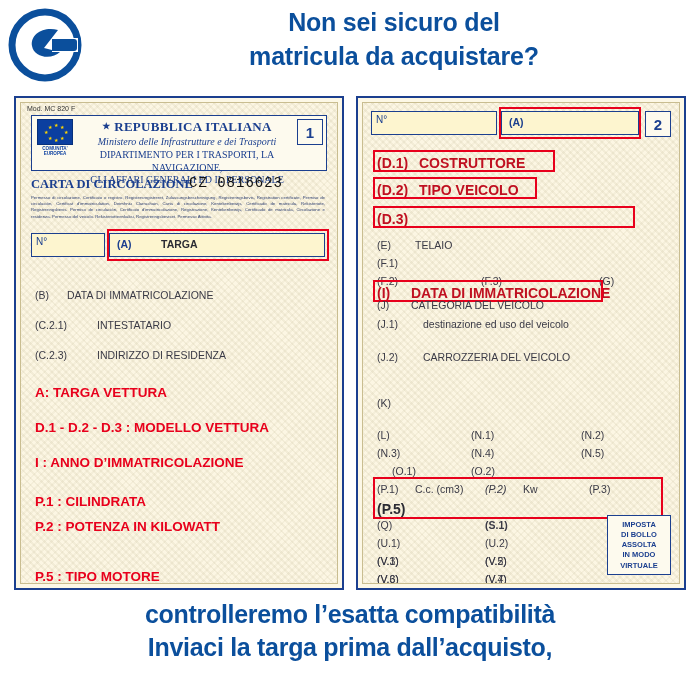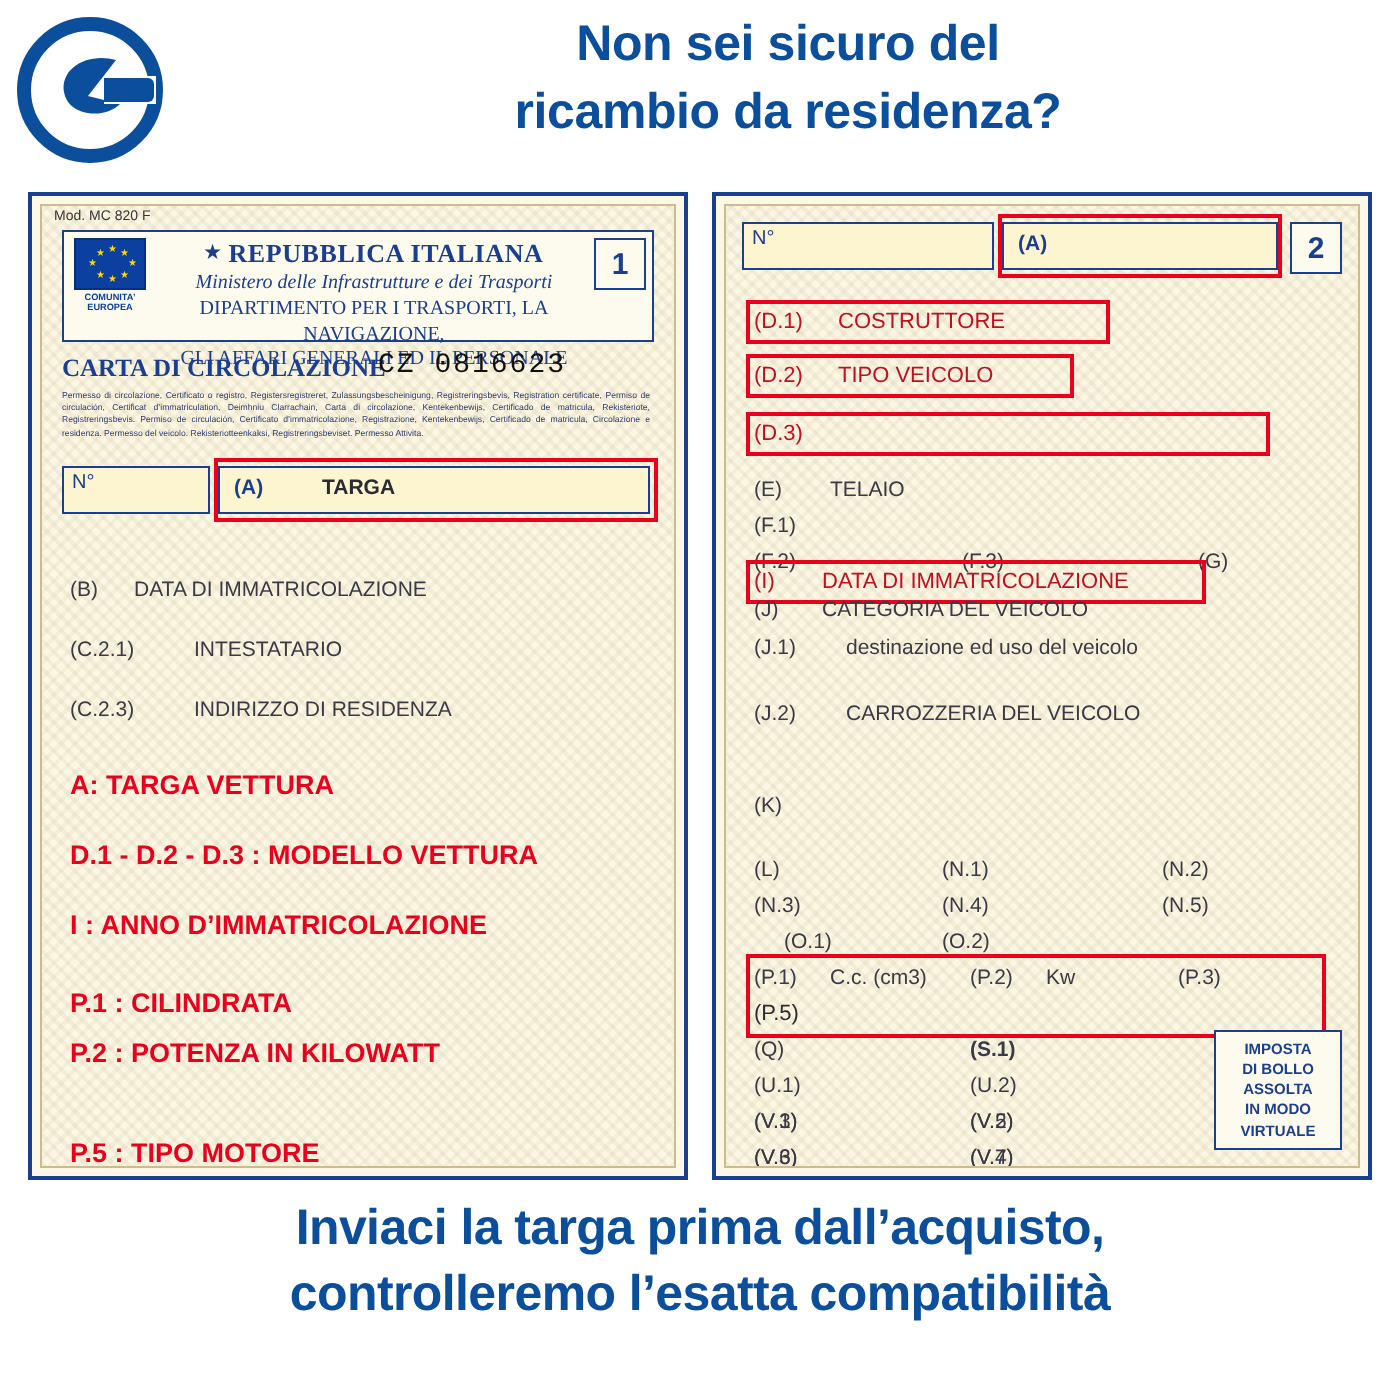--- a/index.html
+++ b/index.html
@@ -217,22 +217,22 @@
     color: #e8001c;
     font-weight: bold;
     font-size: 13.5px;
     white-space: nowrap;
   }
 
   
   .rlabel {
     position: absolute;
     color: #c01020;
-    font-weight: normal;
-    font-size: 11px;
+    font-weight: bold;
+    font-size: 14px;
     white-space: nowrap;
   }
 
   
   #bollo {
     position: absolute;
     right: 8px; bottom: 8px;
     width: 64px; height: 60px;
     border: 1px solid #1b3f8f;
     box-sizing: border-box;
@@ -252,21 +252,21 @@
   <div id="logo">
     <svg width="74" height="74" viewBox="0 0 74 74" aria-hidden="true">
       <circle cx="37" cy="37" r="33" fill="none" stroke="#0b4f9c" stroke-width="7"></circle>
       <path d="M50 22 C36 18, 22 26, 24 38 C26 50, 44 52, 52 44 L36 40 Z" fill="#0b4f9c"></path>
       <rect x="44" y="30" width="26" height="14" fill="#ffffff"></rect>
       <path d="M44 31 h22 a3 3 0 0 1 3 3 v6 a3 3 0 0 1 -3 3 h-22 z" fill="#0b4f9c"></path>
     </svg>
   </div>
   <div id="headline">
     <div>Non sei sicuro del</div>
-    <div>ricambio da residenza?</div>
+    <div>matricula da acquistare?</div>
   </div>
 </div>
 
 <div class="doc" id="doc-left">
   <div class="doc-inner">
 
     <div class="modcode">Mod. MC 820 F</div>
 
     <div id="lhead">
       <div id="euflag">
@@ -374,21 +374,21 @@
 
     <div class="fld" style="left:14px; top:344px;">(N.3)</div>
     <div class="fld" style="left:108px; top:344px;">(N.4)</div>
     <div class="fld" style="left:218px; top:344px;">(N.5)</div>
 
     <div class="fld" style="left:14px; top:362px;padding-left:15px;">(O.1)</div>
     <div class="fld" style="left:108px; top:362px;">(O.2)</div>
 
     <div class="fld" style="left:14px; top:380px;">(P.1)</div>
     <div class="fld" style="left:52px; top:380px;">C.c. (cm3)</div>
-    <div class="fld" style="left:122px; top:380px;">(P.2)</div>
+    <div class="fld" style="left:122px; top:380px;font-style:italic;">(P.2)</div>
     <div class="fld" style="left:160px; top:380px;">Kw</div>
     <div class="fld" style="left:226px; top:380px;">(P.3)</div>
 
     <div class="rlabel" style="left:14px; top:398px; color:#2b2b33;">(P.5)</div>
     <div class="redbox" style="left:10px; top:374px; width:290px; height:42px;"></div>
 
     <div class="fld" style="left:14px; top:416px;">(Q)</div>
     <div class="fld" style="left:122px; top:416px;font-weight:bold;">(S.1)</div>
 
     <div class="fld" style="left:14px; top:434px;">(U.1)</div>
@@ -406,15 +406,15 @@
 
     <div id="bollo" style="white-space: pre-line;">IMPOSTA
 DI BOLLO
 ASSOLTA
 IN MODO
 VIRTUALE</div>
   </div>
 </div>
 
 <div id="footer">
+  <div>controlleremo l’esatta compatibilità</div>
   <div>Inviaci la targa prima dall’acquisto,</div>
-  <div>controlleremo l’esatta compatibilità</div>
 </div>
 
 </body></html>

